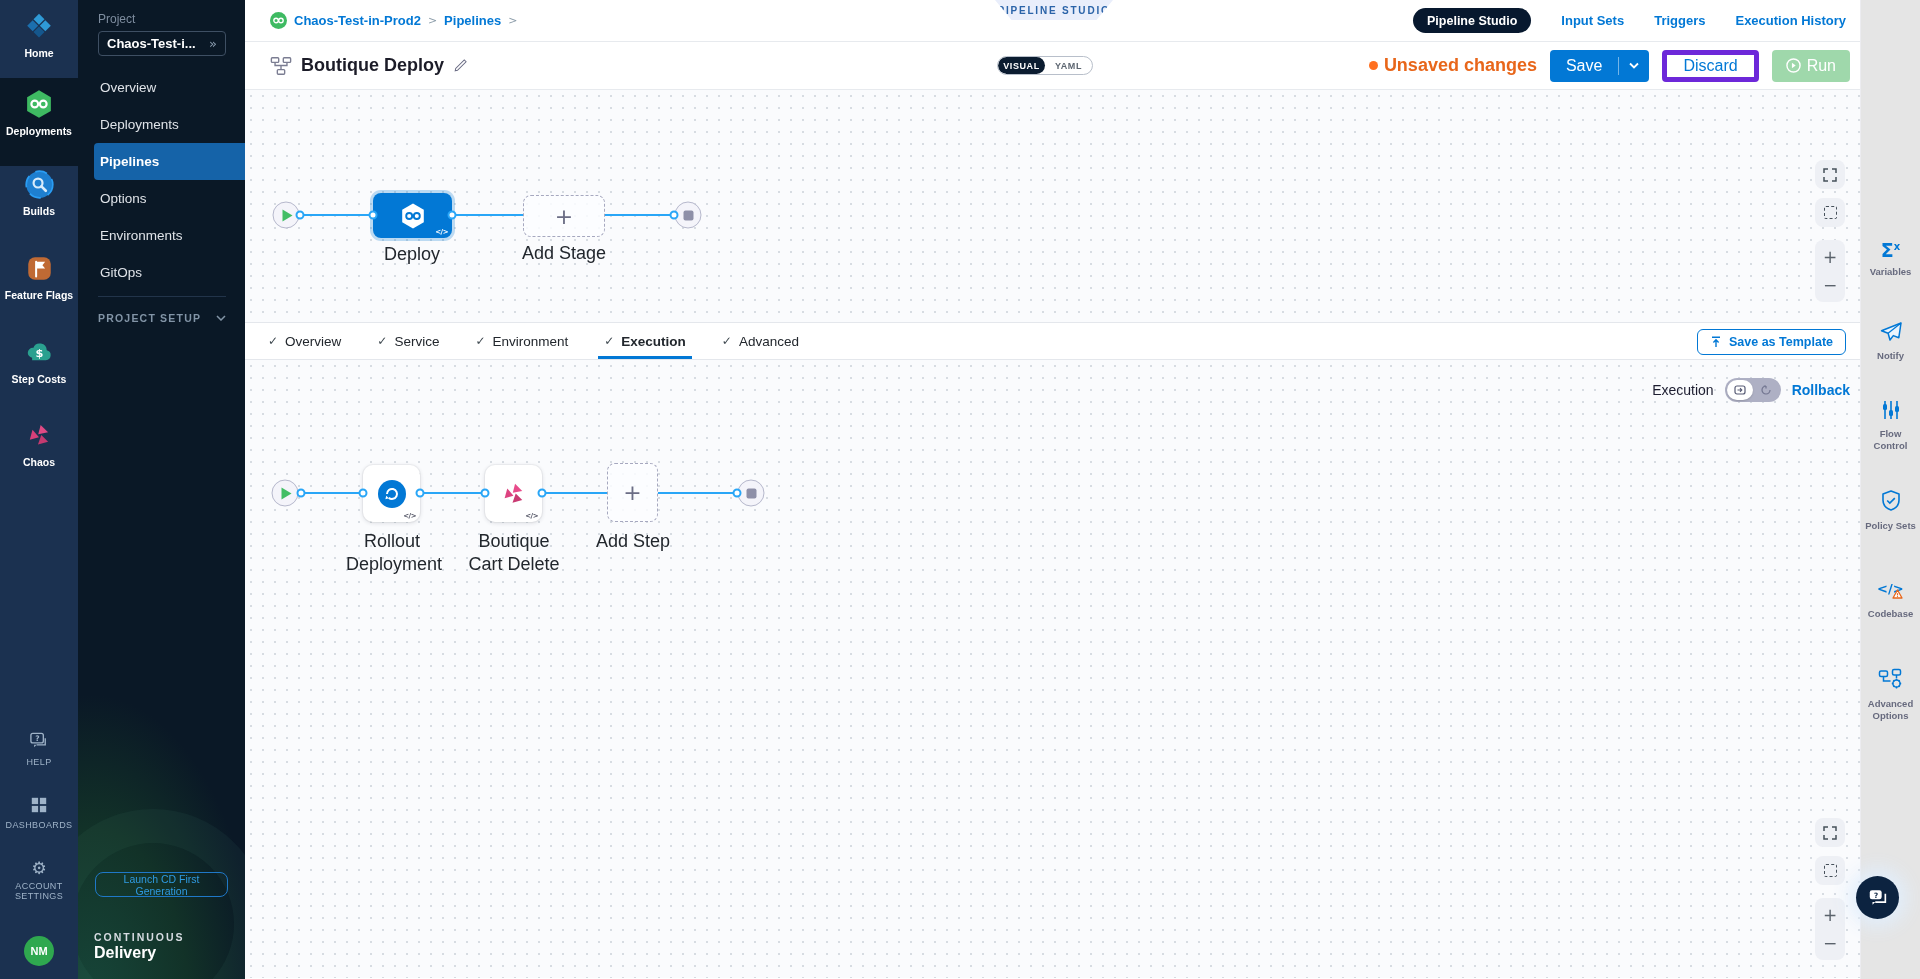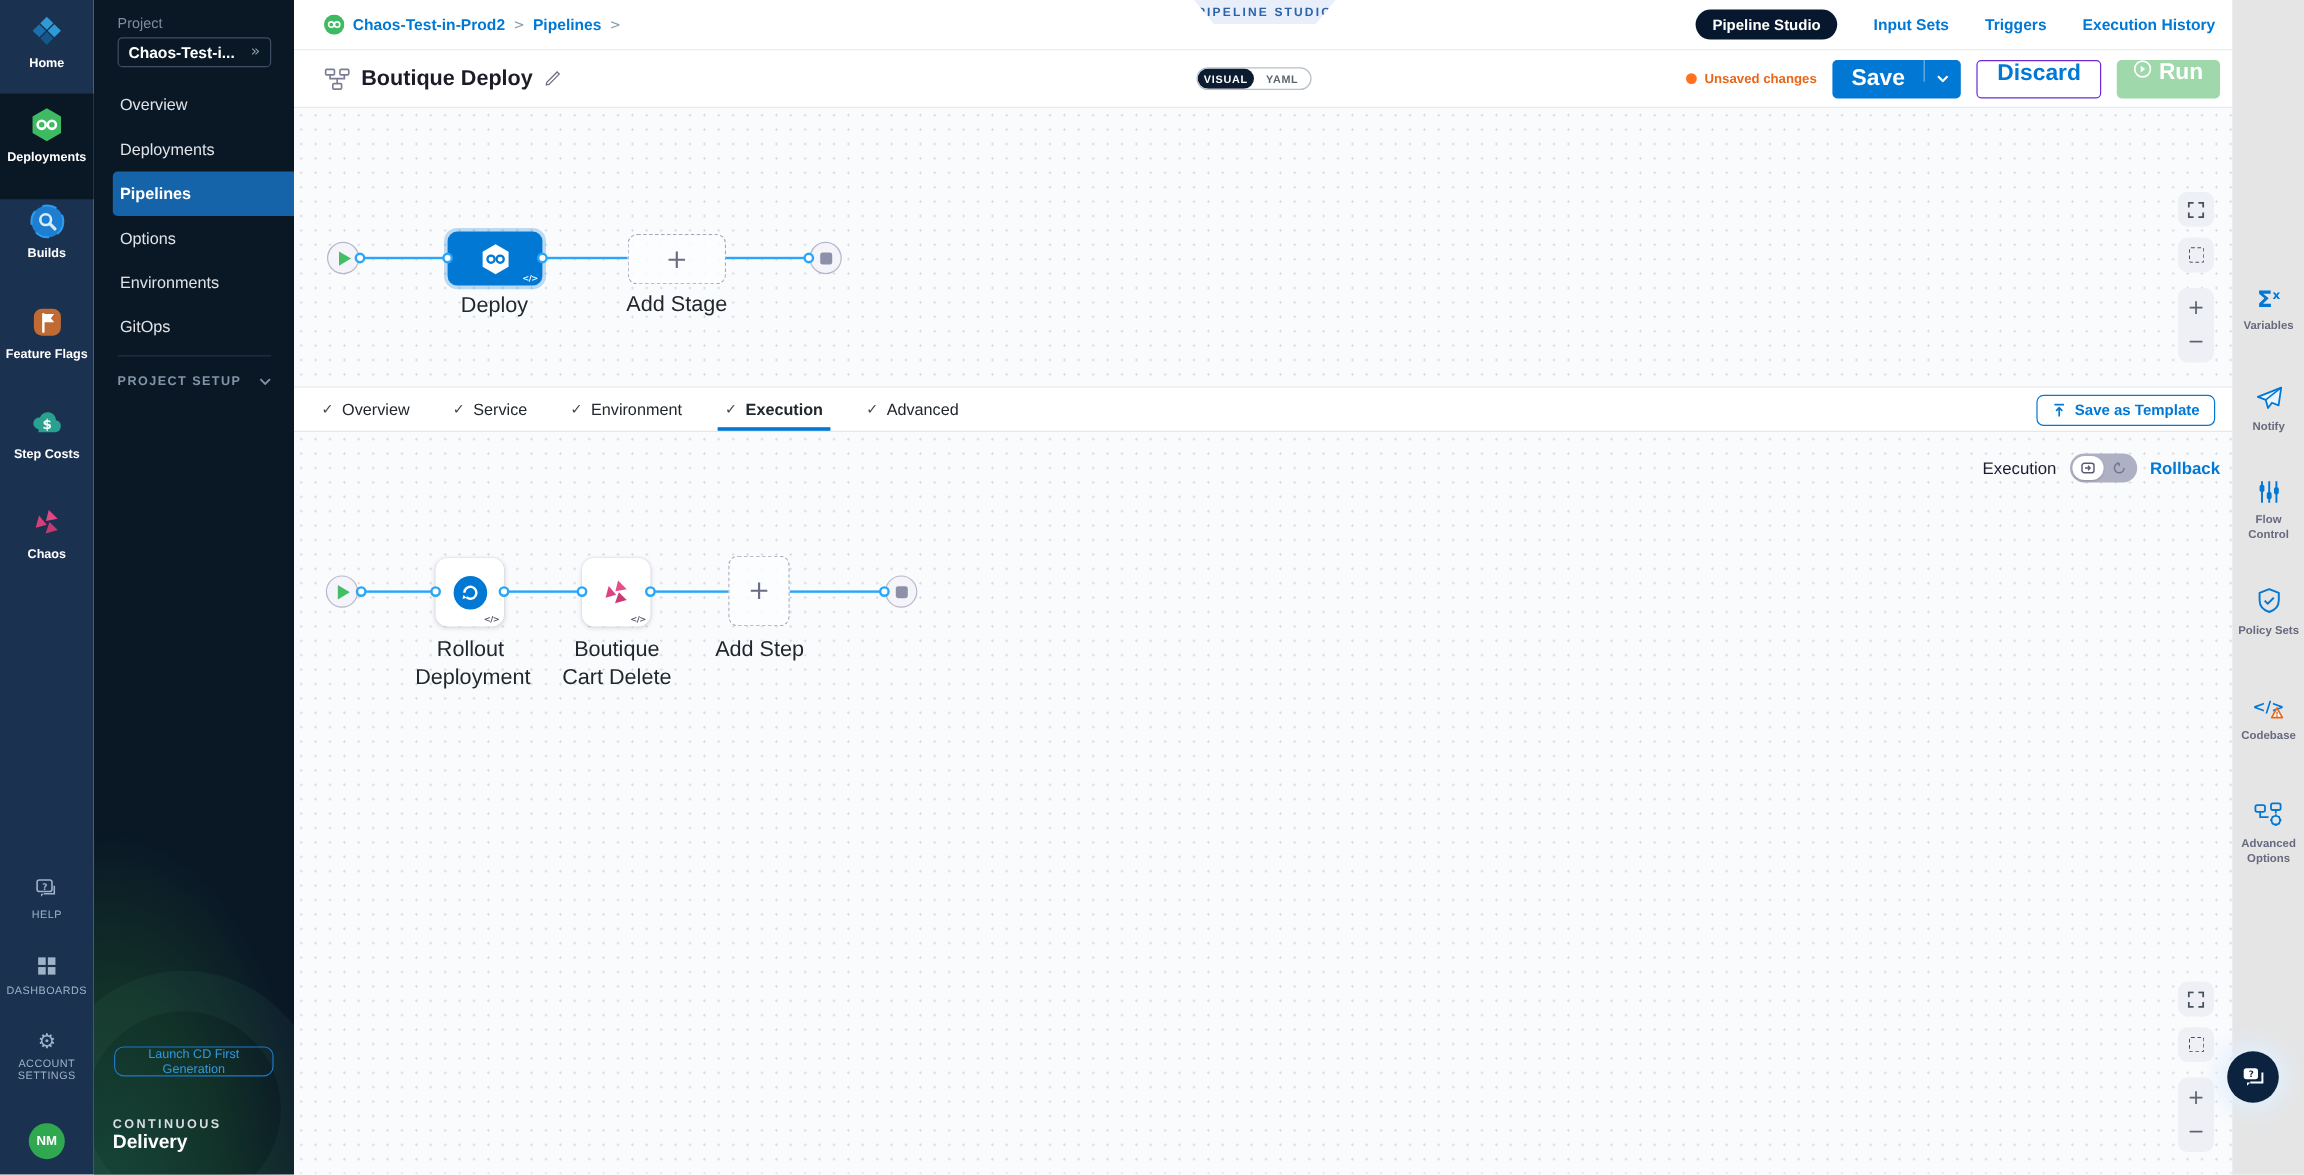--- a/index.html
+++ b/index.html
@@ -61,29 +61,29 @@
   .row2{position:relative;height:48px;border-bottom:1px solid #e7eaee;display:flex;align-items:center;
         justify-content:space-between;padding:0 10px 0 25px;background:#fff;}
   .title-group{display:flex;align-items:center;gap:9px;}
   .pipe-title{font-size:18px;font-weight:700;color:#1c1c28;}
   .vy-toggle{position:absolute;left:752px;top:14px;width:96px;height:19px;border:1px solid #b8bfca;
              border-radius:999px;background:#fff;display:flex;overflow:hidden;}
   .vy-seg{flex:1;display:flex;align-items:center;justify-content:center;font-size:9px;font-weight:700;
           letter-spacing:.6px;color:#5c6570;cursor:pointer;}
   .vy-seg.sel{background:#0b1c30;color:#fff;border-radius:999px;}
   .actions{display:flex;align-items:center;gap:13px;}
-  .unsaved{display:flex;align-items:center;gap:6px;color:#e8661a;font-size:11px;font-weight:700;}
+  .unsaved{display:flex;align-items:center;gap:6px;color:#e8661a;font-size:18px;font-weight:700;}
   .unsaved .dot{width:9px;height:9px;border-radius:50%;background:#ff7020;}
-  .btn{height:32px;border-radius:4px;display:flex;justify-content:center;
-       font-size:19px;font-weight:700;cursor:pointer;font-family:inherit;border:none;}
+  .btn{height:32px;border-radius:4px;display:flex;align-items:center;justify-content:center;
+       font-size:16px;font-weight:400;cursor:pointer;font-family:inherit;border:none;}
   .btn-save{background:#0278d5;color:#fff;padding:0;}
   .btn-save .save-main{padding:0 16px;display:flex;align-items:center;height:100%;}
   .btn-save .save-sep{width:1px;height:18px;background:rgba(255,255,255,.45);}
   .btn-save .save-caret{width:30px;height:100%;display:flex;align-items:center;justify-content:center;}
-  .btn-discard{background:#fff;color:#0278d5;border:1px solid #6d28d9;padding:0 16px;}
+  .btn-discard{background:#fff;color:#0278d5;border:5px solid #6d28d9;padding:0 16px;}
   .btn-run{background:#9fd8ab;color:#fff;padding:0 14px;gap:6px;cursor:default;}
 
   
   .canvas{position:relative;background-color:#fafbfd;
           background-image:radial-gradient(#d7dce2 1px,transparent 1px);background-size:12px 12px;}
   #canvas-stages{height:232px;}
   #canvas-exec{height:618px;}
   .edge{position:absolute;height:2px;background:#29a6f7;}
   .port{position:absolute;width:9px;height:9px;border:2px solid #29a6f7;background:#fff;border-radius:50%;
         transform:translate(-50%,-50%);z-index:3;}

